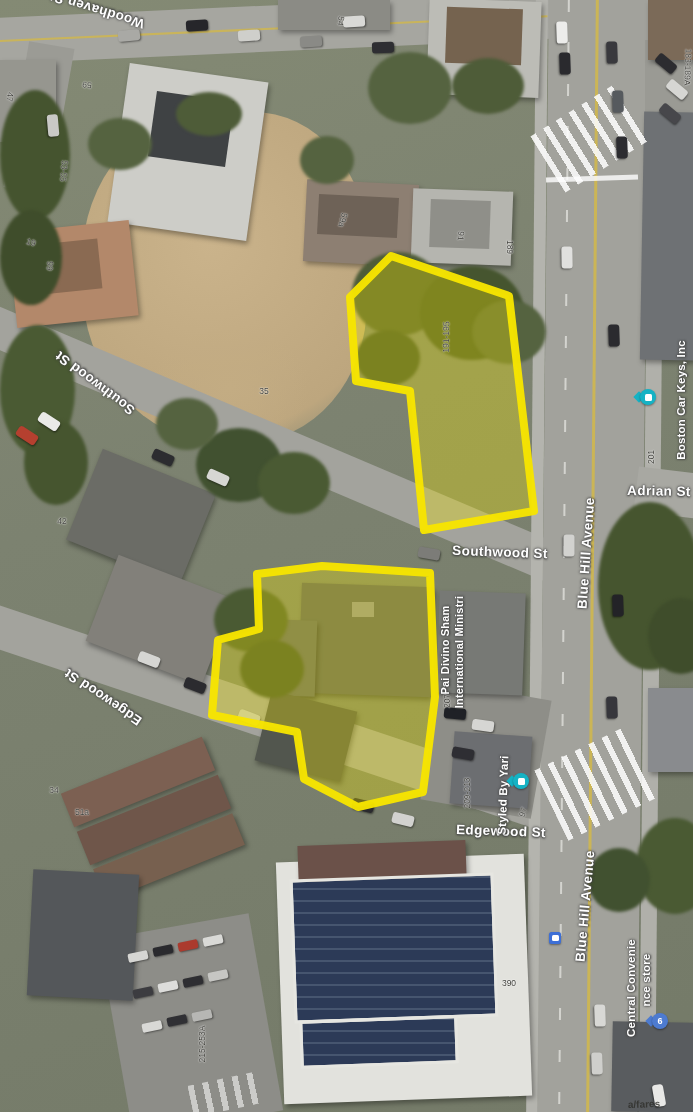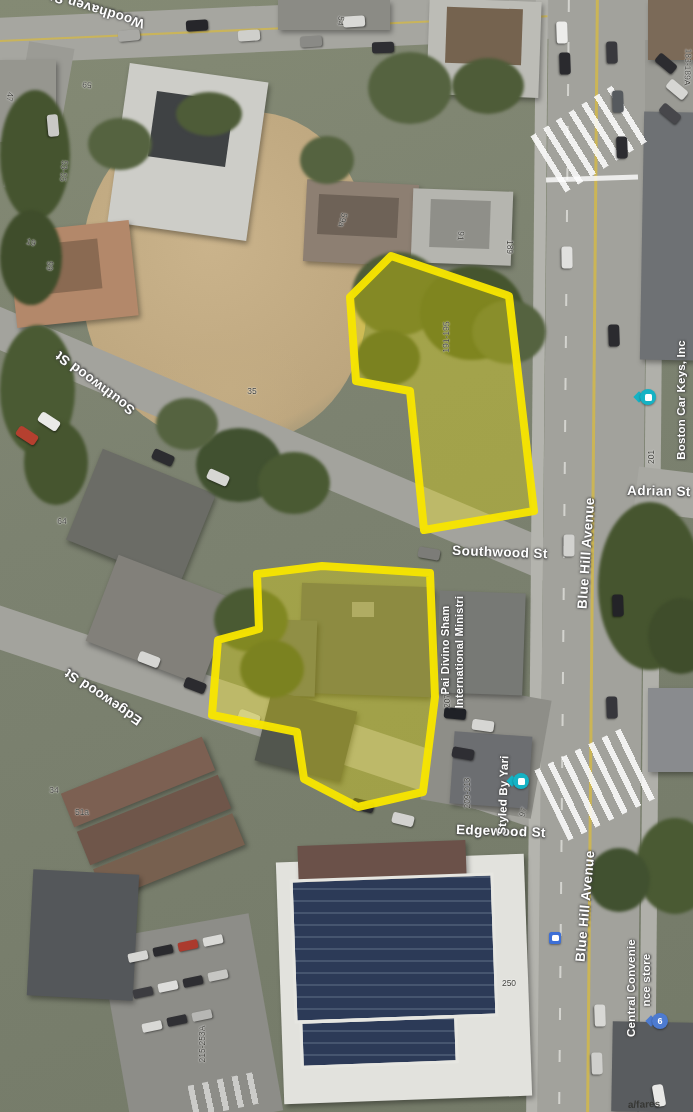--- a/index.html
+++ b/index.html
@@ -193,29 +193,29 @@
   <span class="lbl num" style="left:10px;top:97px;--r:95deg;">47</span>
   <span class="lbl num" style="left:87px;top:85px;--r:185deg;">59</span>
   <span class="lbl num" style="left:64px;top:171px;--r:95deg;">53-55</span>
   <span class="lbl num" style="left:31px;top:242px;--r:15deg;">19</span>
   <span class="lbl num" style="left:50px;top:266px;--r:95deg;">99</span>
   <span class="lbl num" style="left:343px;top:220px;--r:105deg;">59a</span>
   <span class="lbl num" style="left:461px;top:236px;--r:95deg;">91</span>
   <span class="lbl num" style="left:510px;top:247px;--r:90deg;">189</span>
   <span class="lbl num" style="left:688px;top:67px;--r:92deg;">183-189A</span>
   <span class="lbl num" style="left:446px;top:337px;--r:-89deg;">191-195</span>
-  <span class="lbl num" style="left:252px;top:391px;--r:0deg;">35</span>
-  <span class="lbl num" style="left:62px;top:521px;--r:0deg;">64</span>
+  <span class="lbl num" style="left:264px;top:391px;--r:0deg;">35</span>
+  <span class="lbl num" style="left:62px;top:521px;--r:0deg;">42</span>
   <span class="lbl num" style="left:651px;top:457px;--r:-90deg;">201</span>
   <span class="lbl num" style="left:447px;top:701px;--r:-90deg;">207</span>
   <span class="lbl num" style="left:467px;top:793px;--r:-90deg;">209-213</span>
   <span class="lbl num" style="left:523px;top:812px;--r:-70deg;">97</span>
   <span class="lbl num" style="left:54px;top:790px;--r:0deg;">34</span>
   <span class="lbl num" style="left:82px;top:812px;--r:0deg;">51a</span>
-  <span class="lbl num" style="left:509px;top:983px;--r:0deg;">250</span>
+  <span class="lbl num" style="left:509px;top:983px;--r:0deg;">390</span>
   <span class="lbl num" style="left:202px;top:1044px;--r:-90deg;">215-253A</span>
 
   <div class="pin teal" style="left:646px;top:398px;">
     <div class="tail"></div>
     <div class="head">
         <div class="glyph"></div>
       </div>
   </div>
   <div class="pin teal" style="left:519px;top:782px;">
     <div class="tail"></div>

